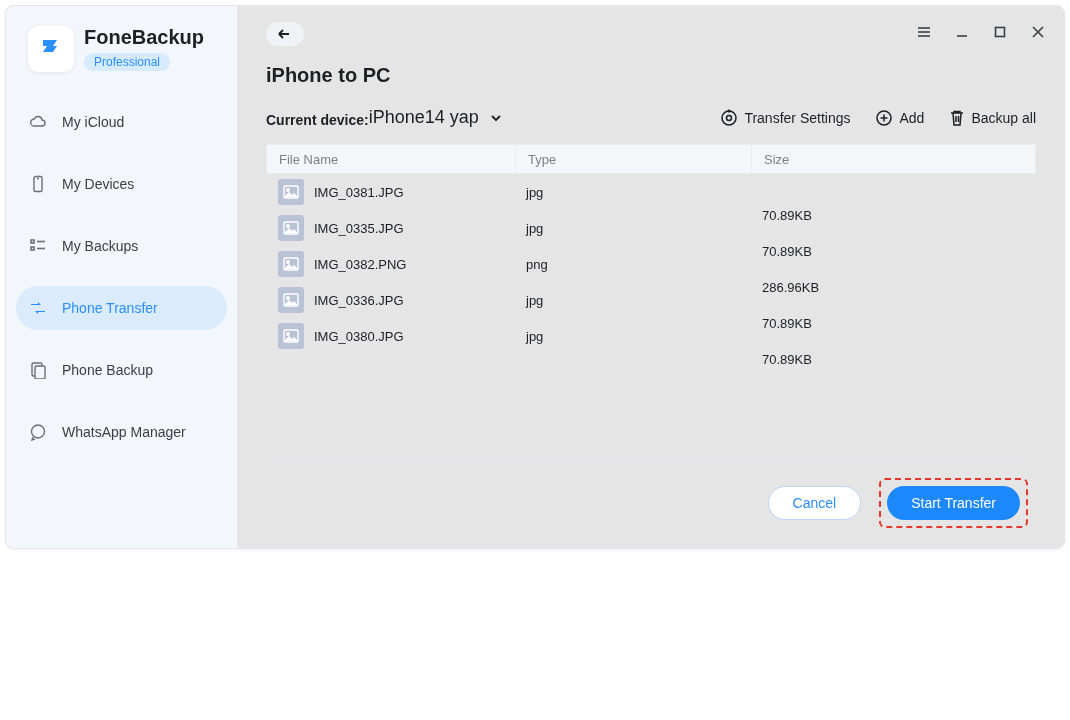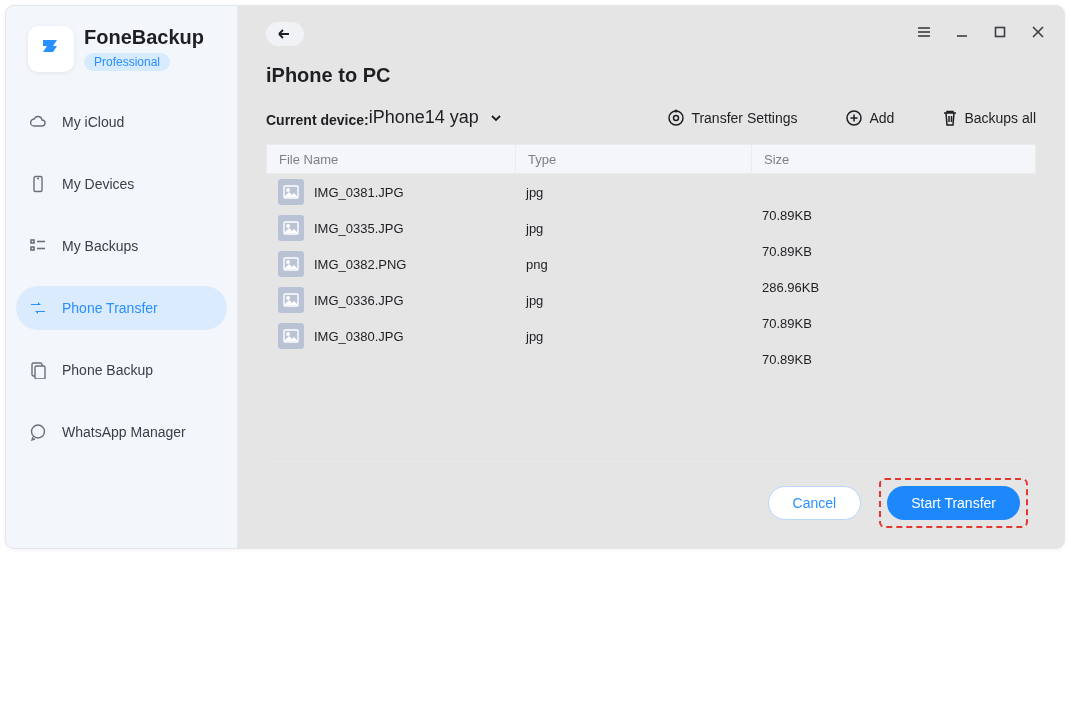--- a/index.html
+++ b/index.html
@@ -130,21 +130,21 @@
 
   .toolbar {
     display: flex;
     align-items: center;
     justify-content: space-between;
     margin-bottom: 16px;
   }
   .device-block { display: flex; align-items: flex-end; }
   .current-device-label { font-size: 14px; font-weight: 700; color: #1d1f23; }
   .device-select { font-size: 18px; color: #1d1f23; display: inline-flex; align-items: center; gap: 10px; cursor: pointer; }
-  .toolbar-actions { display: flex; align-items: flex-start; gap: 48px; }
+  .toolbar-actions { display: flex; align-items: flex-start; gap: 25px; }
   .action-item { display: inline-flex; align-items: center; gap: 6px; font-size: 14px; color: #1d1f23; cursor: pointer; }
   .action-item svg { color: #1d1f23; }
 
   
   .table { width: 100%; }
   .thead {
     display: flex;
     background: #f5f6fa;
     border: 1px solid #e9ebef;
     height: 30px;
@@ -354,21 +354,21 @@
               <line x1="5.5" y1="9" x2="12.5" y2="9"></line>
             </svg>
           <span>Add</span>
         </span>
         <span class="action-item">
           <svg width="16" height="18" viewBox="0 0 16 18" fill="none" stroke="currentColor" stroke-width="1.5">
               <path d="M2 4h12M5 4V2.5h6V4M4 4l1 12h6l1-12"></path>
               <line x1="7" y1="7" x2="7" y2="13"></line>
               <line x1="9.5" y1="7" x2="9.5" y2="13"></line>
             </svg>
-          <span>Backups all</span>
+          <span>Backup all</span>
         </span>
       </div>
     </div>
 
     <div class="table">
       <div class="thead">
         <div class="col-name">File Name</div>
         <div class="col-type">Type</div>
         <div class="col-size">Size</div>
       </div>

